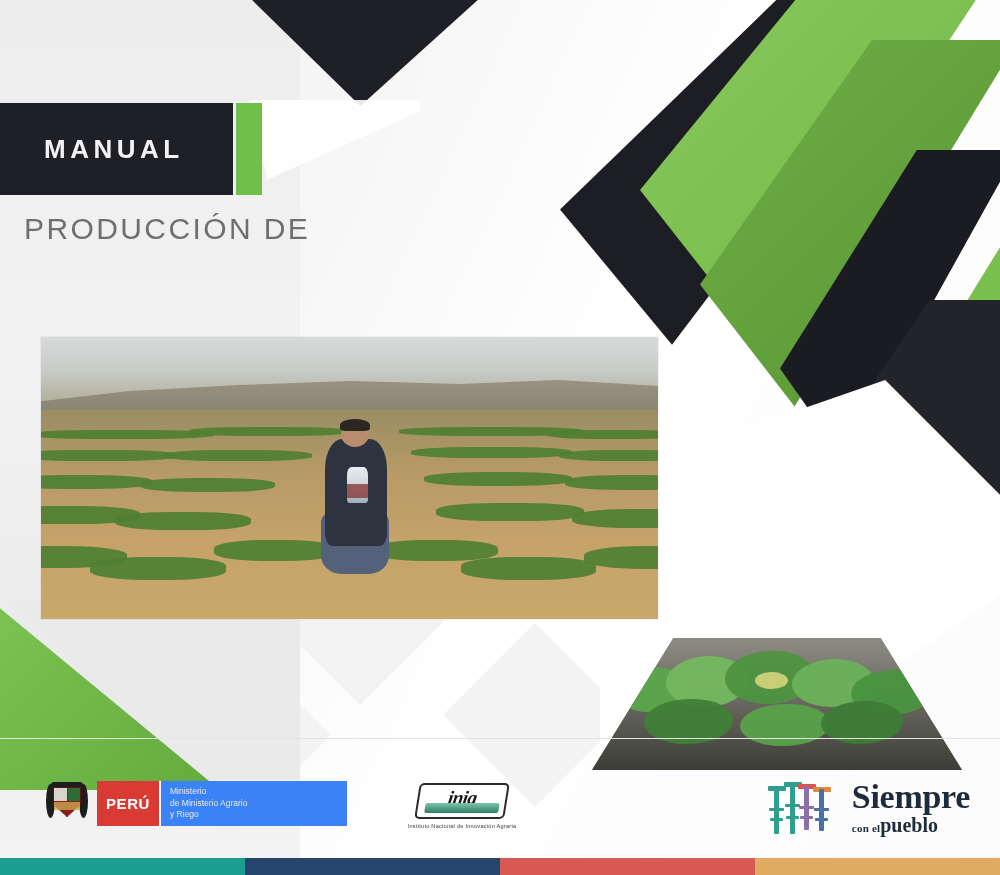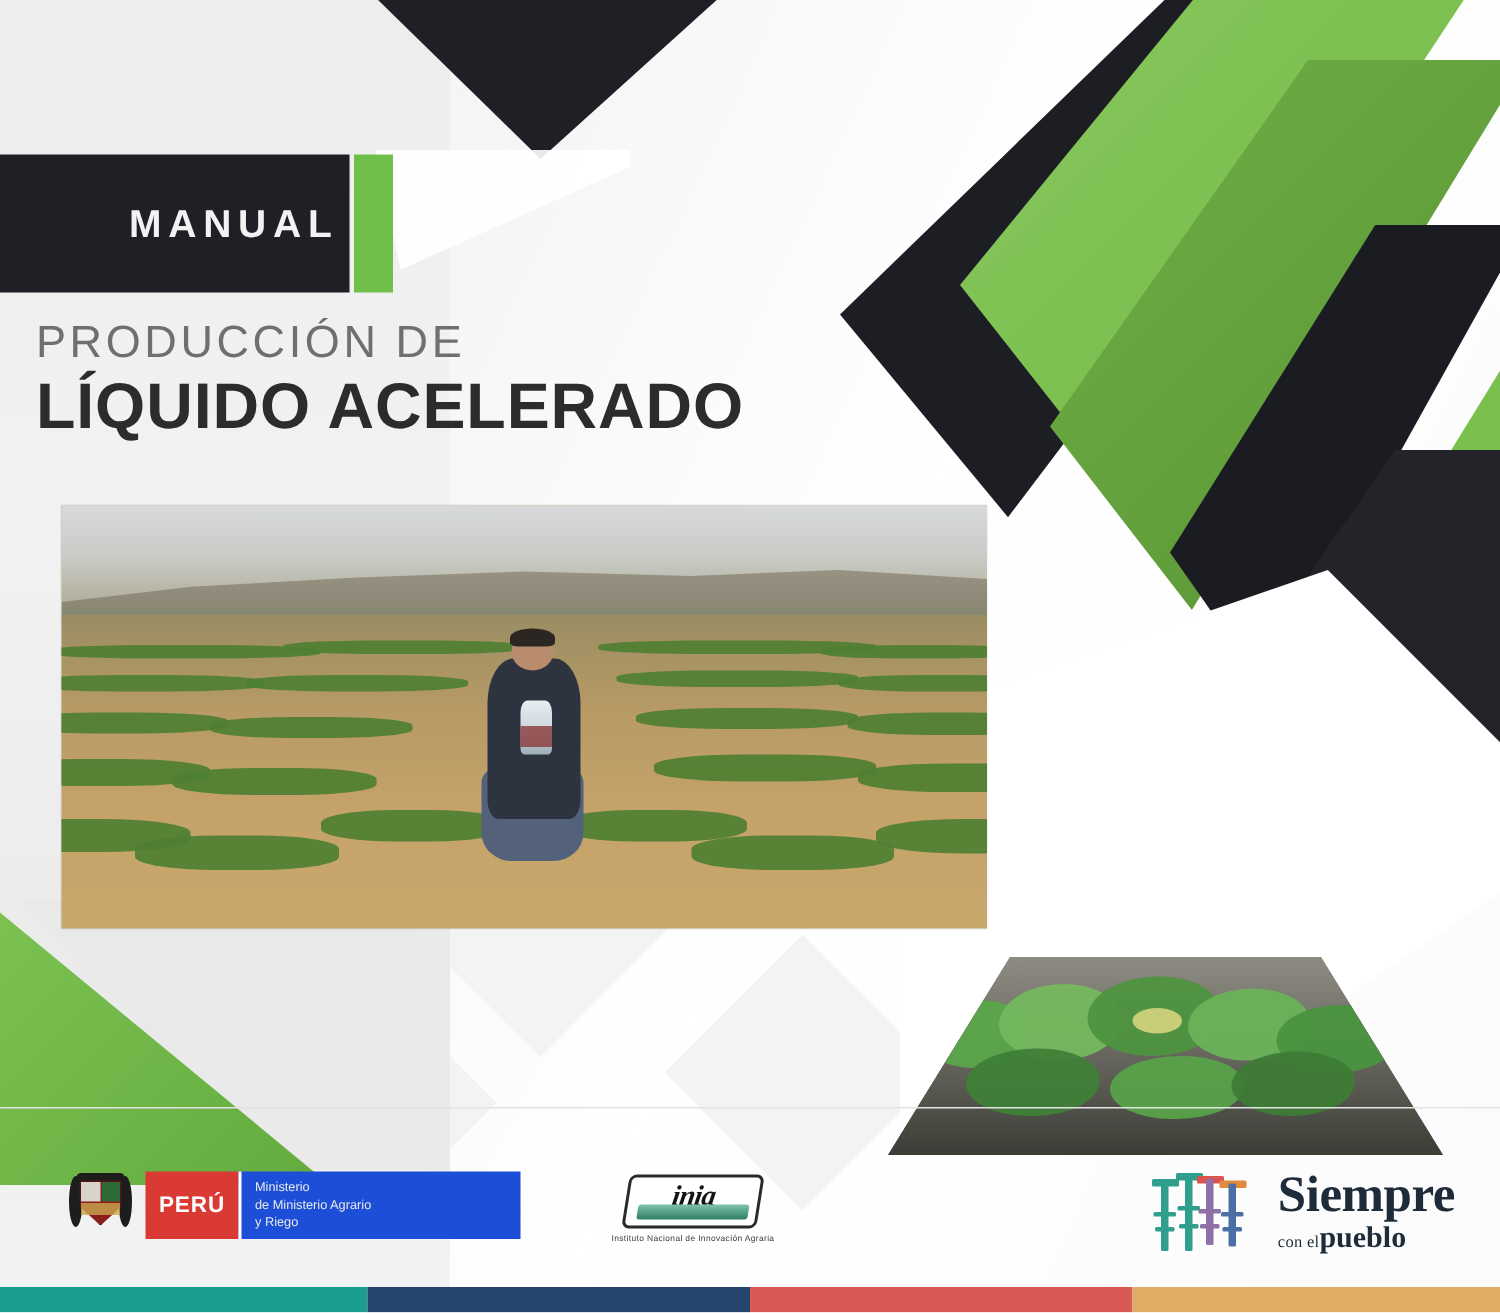--- a/index.html
+++ b/index.html
@@ -99,21 +99,20 @@
   
   .manual-band{
     position:absolute; left:0; top:103px; width:233px; height:92px;
     background:#1f2026;
     display:flex; align-items:center;
   }
   .manual-text{
     color:#f2f2f2; padding-left:44px;
     font-size:26px; font-weight:bold; line-height:1.02;
     letter-spacing:4.5px;
-    margin-left:42px;
   }
   .manual-text .l2{ letter-spacing:4.5px; }
   .green-bar{
     position:absolute; left:236px; top:103px; width:26px; height:92px;
     background:#6fbf4a;
   }
 
   
   .title-block{ position:absolute; left:24px; top:212px; width:640px; }
   .t-pre{
@@ -218,21 +217,21 @@
   .escudo-top{
     position:absolute; left:6px; top:1px; width:32px; height:7px;
     background:#1d1d1d; border-radius:3px;
   }
   .peru-box{
     width:62px; background:#d93b34; color:#fff;
     display:flex; align-items:center; justify-content:center;
     font-size:15px; font-weight:bold; letter-spacing:.6px;
   }
   .min-box{
-    width:188px; background:#1d4ed8; color:#e9e9e9;
+    width:188px; background:#3b82f6; color:#e9e9e9;
     display:flex; flex-direction:column; justify-content:center;
     padding-left:9px; font-size:8.5px; line-height:1.38;
     border-left:2px solid #fff;
   }
 
   
   .logo-inia{
     position:absolute; left:398px; top:783px; width:128px; text-align:center;
   }
   .inia-mark{
@@ -269,21 +268,21 @@
   .sm-tick{ position:absolute; height:3px; border-radius:1px; }
   .siempre-text{ line-height:1; }
   .siempre-l1{
     font-family:"Liberation Serif", serif;
     font-size:34px; font-weight:bold; color:#1d2b3a; letter-spacing:-.3px;
   }
   .siempre-l2{
     font-family:"Liberation Serif", serif;
     font-size:20px; font-weight:bold; color:#1d2b3a; margin-top:1px;
   }
-  .siempre-l2 .small{ font-size:11px; font-weight:normal; letter-spacing:.2px;margin-top:24px; }
+  .siempre-l2 .small{ font-size:11px; font-weight:bold; letter-spacing:.2px;margin-top:24px; }
 
   
   .strip{
     position:absolute; left:0; bottom:0; width:1000px; height:17px;
     display:flex;
   }
   .strip div{ height:100%; }
 </style>
 </head>
 <body>
@@ -316,21 +315,20 @@
 
   <div class="manual-band">
     <div class="manual-text">
       <div>MANUAL</div>
     </div>
   </div>
   <div class="green-bar"></div>
 
   <div class="title-block">
     <div class="t-pre">PRODUCCIÓN DE</div>
-    <div class="t-main2">LÍQUIDO ACELERADO</div>
   </div>
 
   <div class="photo-main">
     <div class="ph-sky"></div>
     <div class="ph-hill"></div>
     <div class="ph-field"></div>
 
     <div class="ph-row" style="left:-2%;  top:33%; width:30%; height:3.2%;"></div>
     <div class="ph-row" style="left:24%;  top:32%; width:26%; height:3.0%;"></div>
     <div class="ph-row" style="left:58%;  top:32%; width:30%; height:3.0%;"></div>

